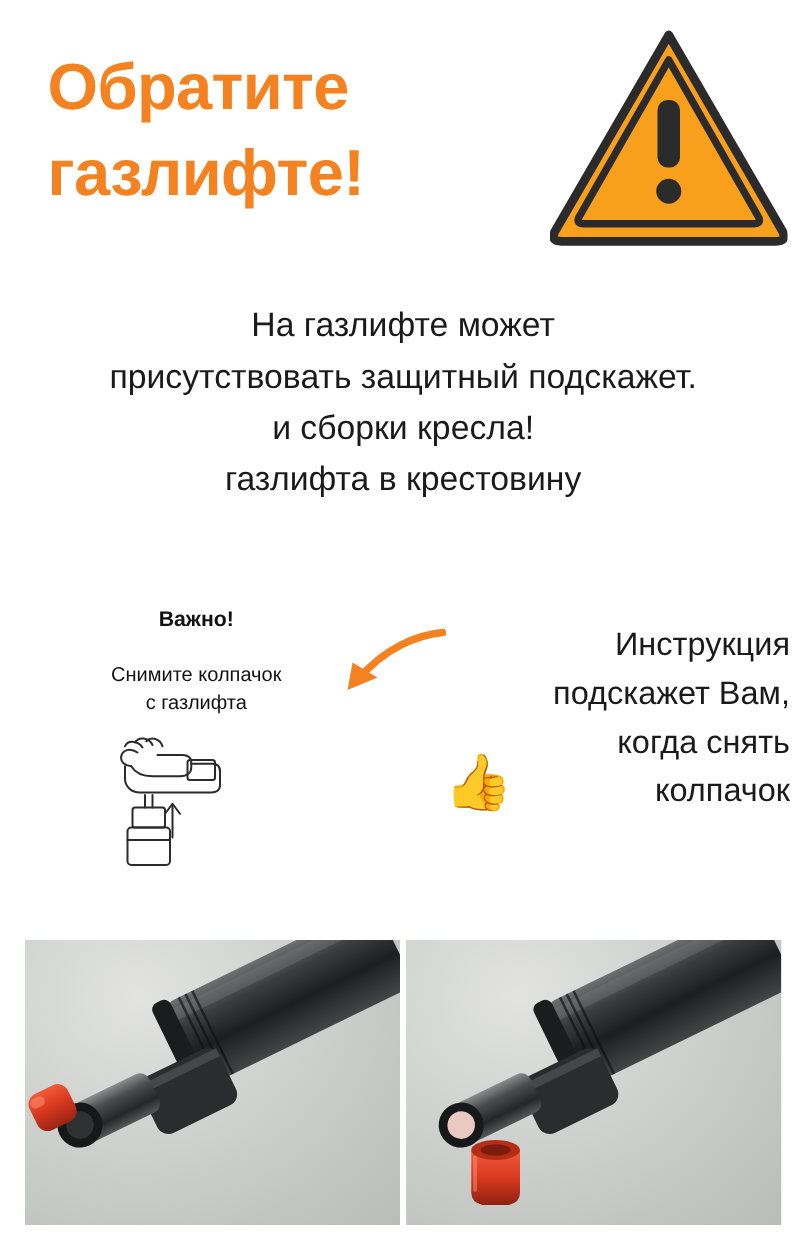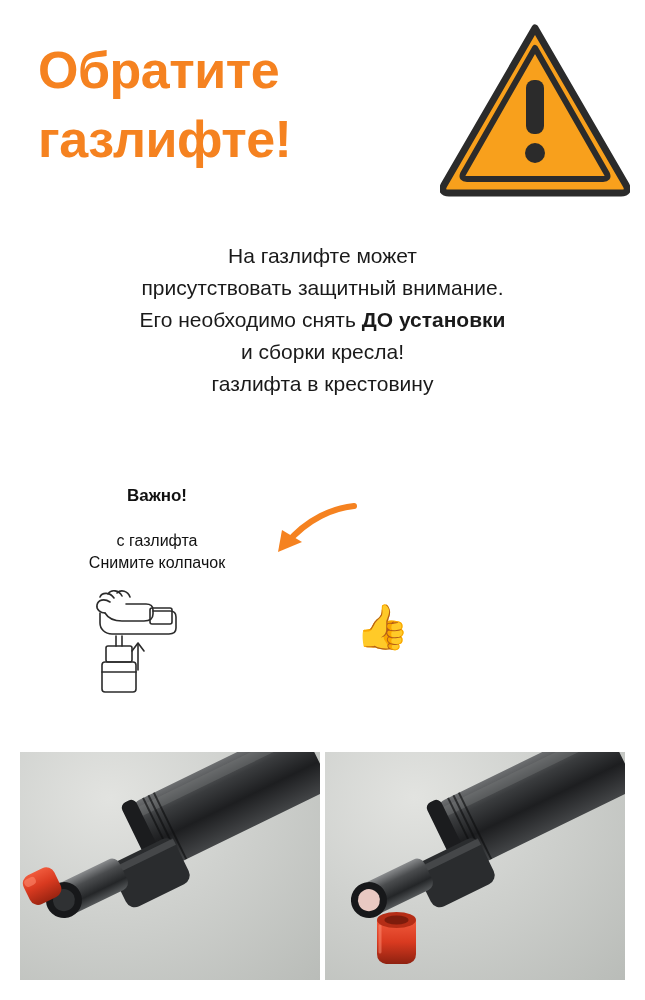--- a/index.html
+++ b/index.html
@@ -46,21 +46,21 @@
     height: 175px;
   }
 
   
   .lead {
     position: absolute;
     left: 12px;
     top: 240px;
     width: 621px;
     text-align: center;
-    font-size: 21px;
+    font-size: 27px;
     line-height: 1.52;
     color: #1a1a1a;
   }
   .lead b { font-weight: bold; }
 
   
   .mid {
     position: absolute;
     left: 0;
     top: 478px;
@@ -165,34 +165,31 @@
       <path d="M95 6 L186 163 Q190 171 181 171 L9 171 Q0 171 4 163 Z" fill="#F8A01C" stroke="#2B2B2B" stroke-width="7" stroke-linejoin="round"></path>
       <path d="M95 26 L167 152 Q169 157 163 157 L27 157 Q21 157 23 152 Z" fill="none" stroke="#2B2B2B" stroke-width="6" stroke-linejoin="round"></path>
       <rect x="86" y="58" width="18" height="54" rx="8" fill="#2B2B2B"></rect>
       <circle cx="95" cy="131" r="10" fill="#2B2B2B"></circle>
     </svg>
   </div>
 </div>
 
 <div class="lead">
   <div>На газлифте может</div>
-  <div>присутствовать защитный внимание.</div>
-  <div>
-    <span>Его необходимо снять </span><b>ДО установки</b>
-  </div>
+  <div>присутствовать защитный подскажет.</div>
   <div>и сборки кресла!</div>
   <div>газлифта в крестовину</div>
 </div>
 
 <div class="mid">
 
   <div class="note-box">
     <div class="note-title">Важно!</div>
+    <div class="note-line">Снимите колпачок</div>
     <div class="note-line">с газлифта</div>
-    <div class="note-line">Снимите колпачок</div>
 
     <div class="note-illu">
       <svg width="210" height="115" viewBox="0 0 210 115" xmlns="http://www.w3.org/2000/svg">
         <g fill="none" stroke="#2B2B2B" stroke-width="1.6" stroke-linecap="round" stroke-linejoin="round">
 
           <path d="M58 18 C52 14 46 16 45 21 C44 26 49 29 53 29"></path>
           <path d="M62 14 C58 8 50 8 48 13"></path>
           <path d="M70 12 C67 6 59 5 56 10"></path>
           <path d="M78 13 C76 7 69 5 65 9"></path>
           <path d="M53 29 C56 34 62 37 70 37 L92 37 C98 37 101 34 101 30 L101 26 C101 22 98 20 94 20 L74 20"></path>
@@ -213,20 +210,26 @@
     </div>
   </div>
 
   <div class="curve-arrow">
     <svg width="90" height="60" viewBox="0 0 90 60" xmlns="http://www.w3.org/2000/svg">
       <path d="M86 6 C66 8 40 18 18 44" fill="none" stroke="#F58220" stroke-width="6" stroke-linecap="round"></path>
       <path d="M10 52 L14 30 L34 42 Z" fill="#F58220"></path>
     </svg>
   </div>
 
+  <div class="instr">
+    <div>Инструкция</div>
+    <div>подскажет Вам,</div>
+    <div>когда снять</div>
+    <div>колпачок</div>
+  </div>
 
   <div class="thumb">👍</div>
 </div>
 
 <div class="photos">
 
   <div class="photo">
     <div class="bg"></div>
     <div class="cyl-wrap">
       <svg width="300" height="228" viewBox="0 0 300 228" xmlns="http://www.w3.org/2000/svg">

